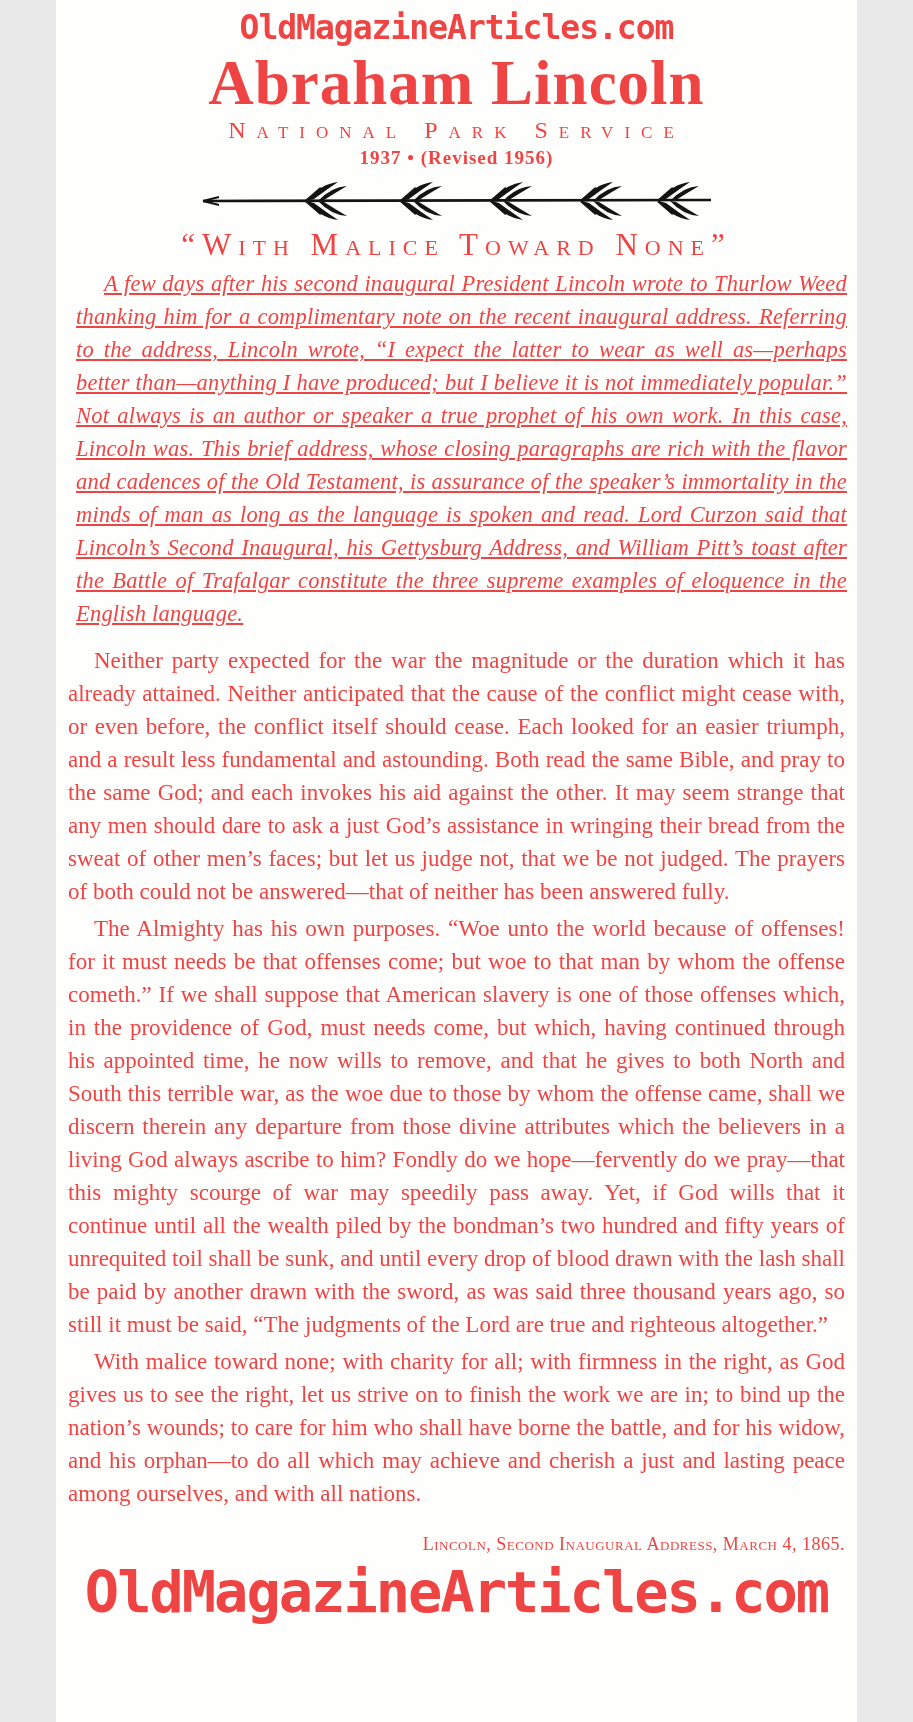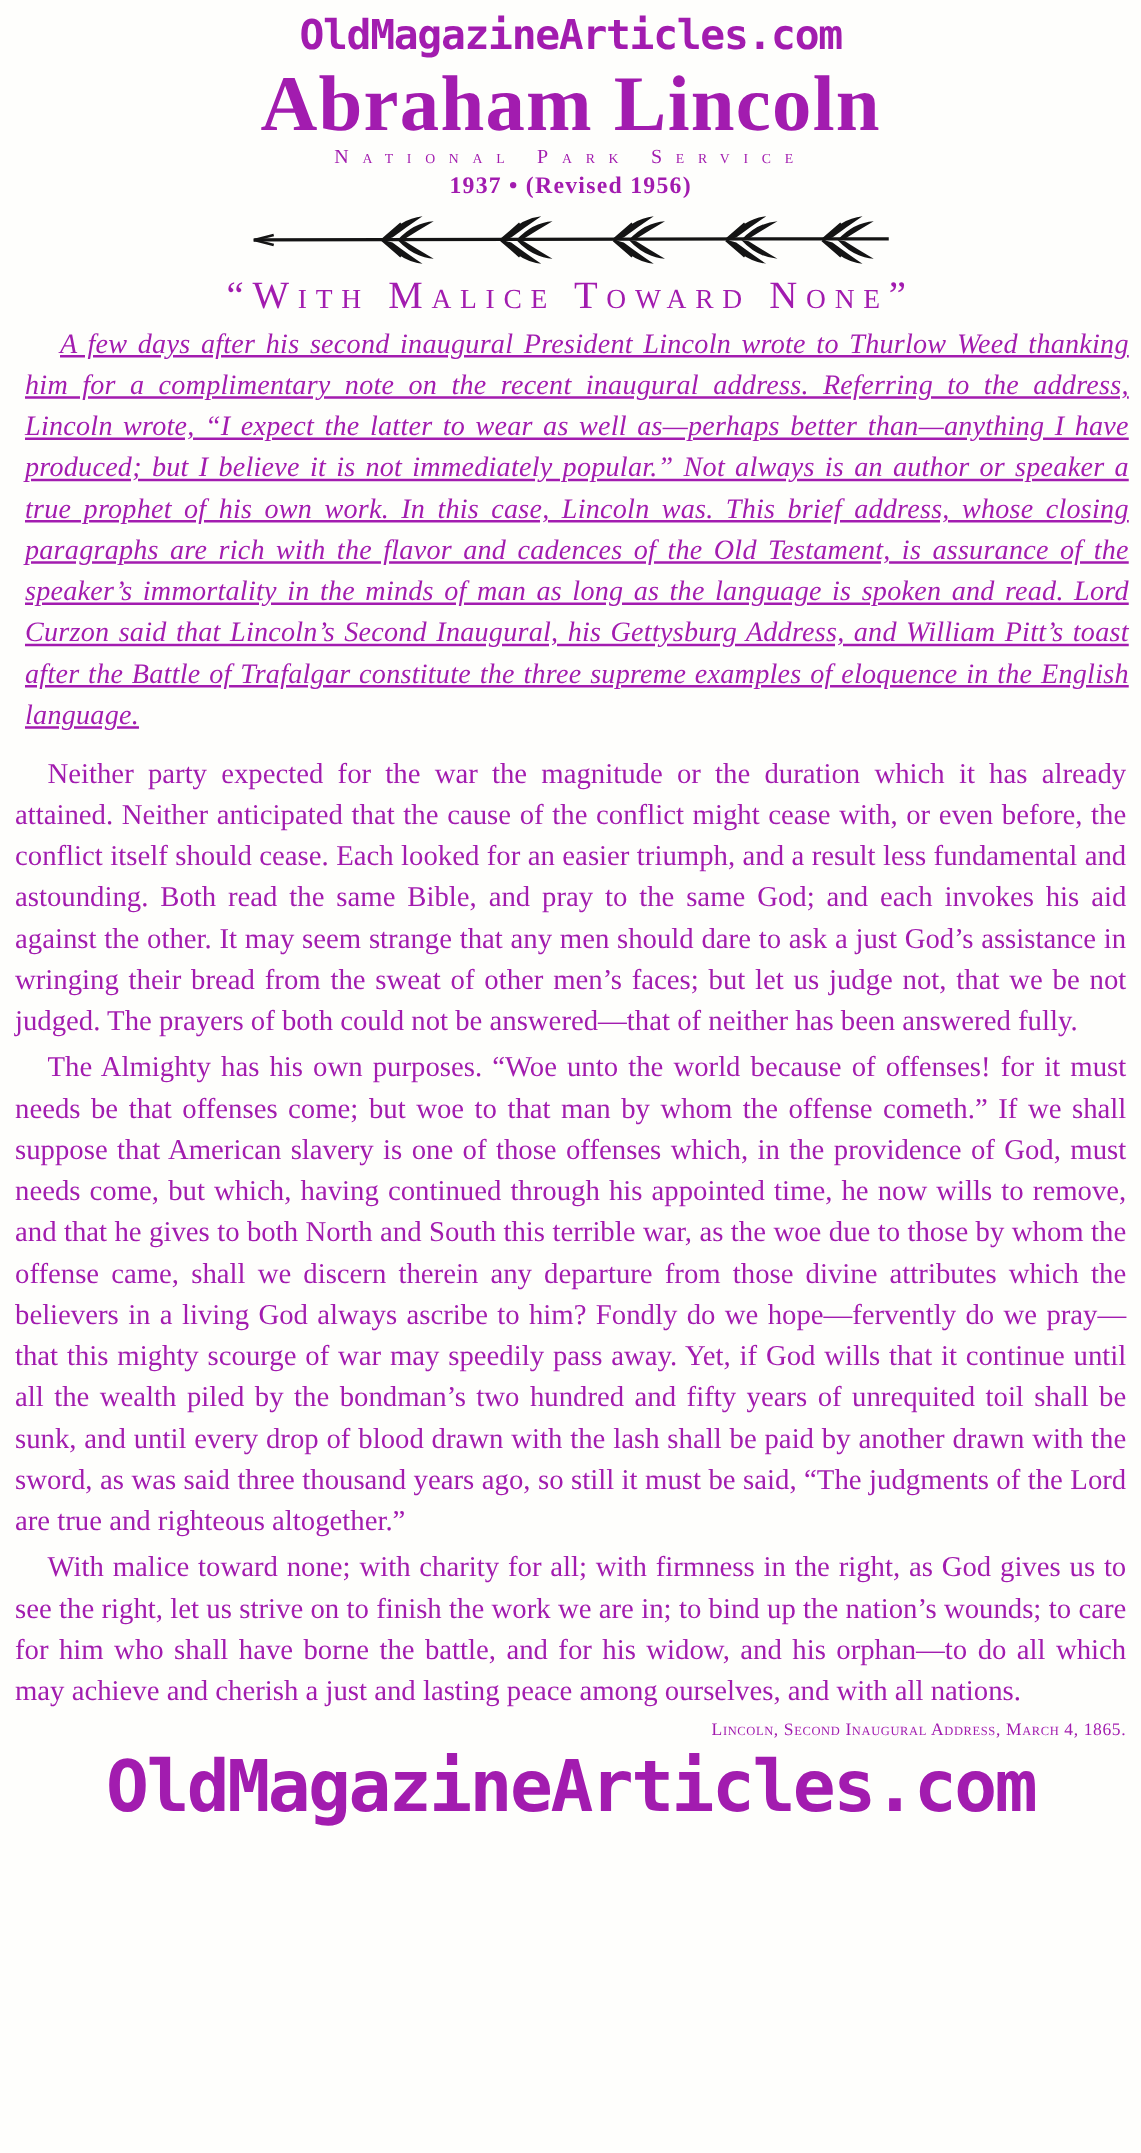--- a/index.html
+++ b/index.html
@@ -1,22 +1,22 @@
 <!DOCTYPE html>
 <html><head>
 <meta charset="utf-8">
 <style>
   html, body { margin: 0; padding: 0; background: #e8e8e8; }
   .page {
     position: relative;
-    width: 913px;
+    width: 801px;
     height: 1722px;
     margin: 0 auto;
     background: #fefefc;
-    color: #a21caf;
+    color: #ef4444;
     font-family: "Liberation Serif", "DejaVu Serif", serif;
     overflow: hidden;
     box-sizing: border-box;
     padding-top: 10px;
   }
   .center { text-align: center; }
 
   .site-logo-top {
     font-family: "DejaVu Sans Mono", "Liberation Mono", monospace;
     font-weight: bold;
@@ -33,21 +33,21 @@
   }
   .editor-line {
     font-size: 21px;
     margin-top: 4px;
     letter-spacing: 1px;
   }
   .editor-prefix { font-style: italic; font-weight: 600; }
   .editor-name { font-variant: small-caps; letter-spacing: 2px; }
   .org-line {
     font-variant: small-caps;
-    font-size: 16px;
+    font-size: 24px;
     letter-spacing: 11px;
     margin-top: 2px;
   }
   .date-line {
     font-size: 19px;
     font-weight: bold;
     margin-top: 3px;
     letter-spacing: 1px;
   }
   .page-marker {
@@ -80,24 +80,24 @@
   .body-text p {
     font-size: 23px;
     line-height: 33px;
     text-align: justify;
     text-indent: 26px;
     margin: 4px;
     padding: 0 8px 0 8px;
   }
   .citation {
     font-variant: small-caps;
-    font-size: 14px;
+    font-size: 18px;
     text-align: right;
     padding-right: 12px;
-    margin-top: 8px;
+    margin-top: 24px;
     letter-spacing: 0.5px;
   }
   .site-logo-bottom {
     font-family: "DejaVu Sans Mono", "Liberation Mono", monospace;
     font-weight: bold;
     font-size: 57px;
     letter-spacing: -2px;
     margin-top: 4px;
     white-space: nowrap;
   }

